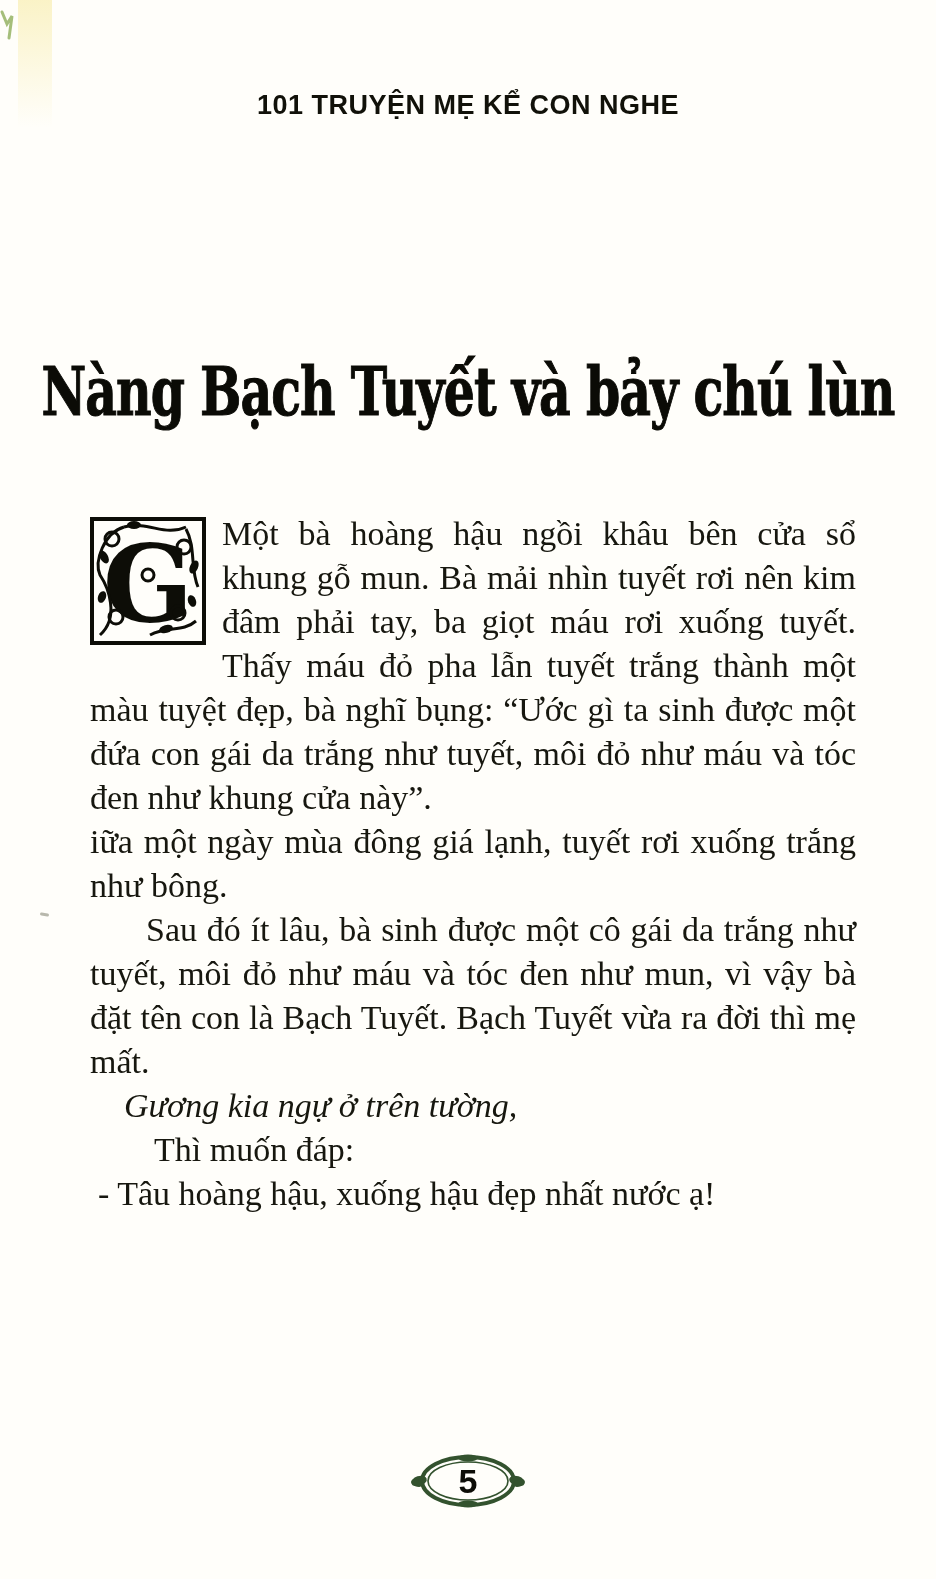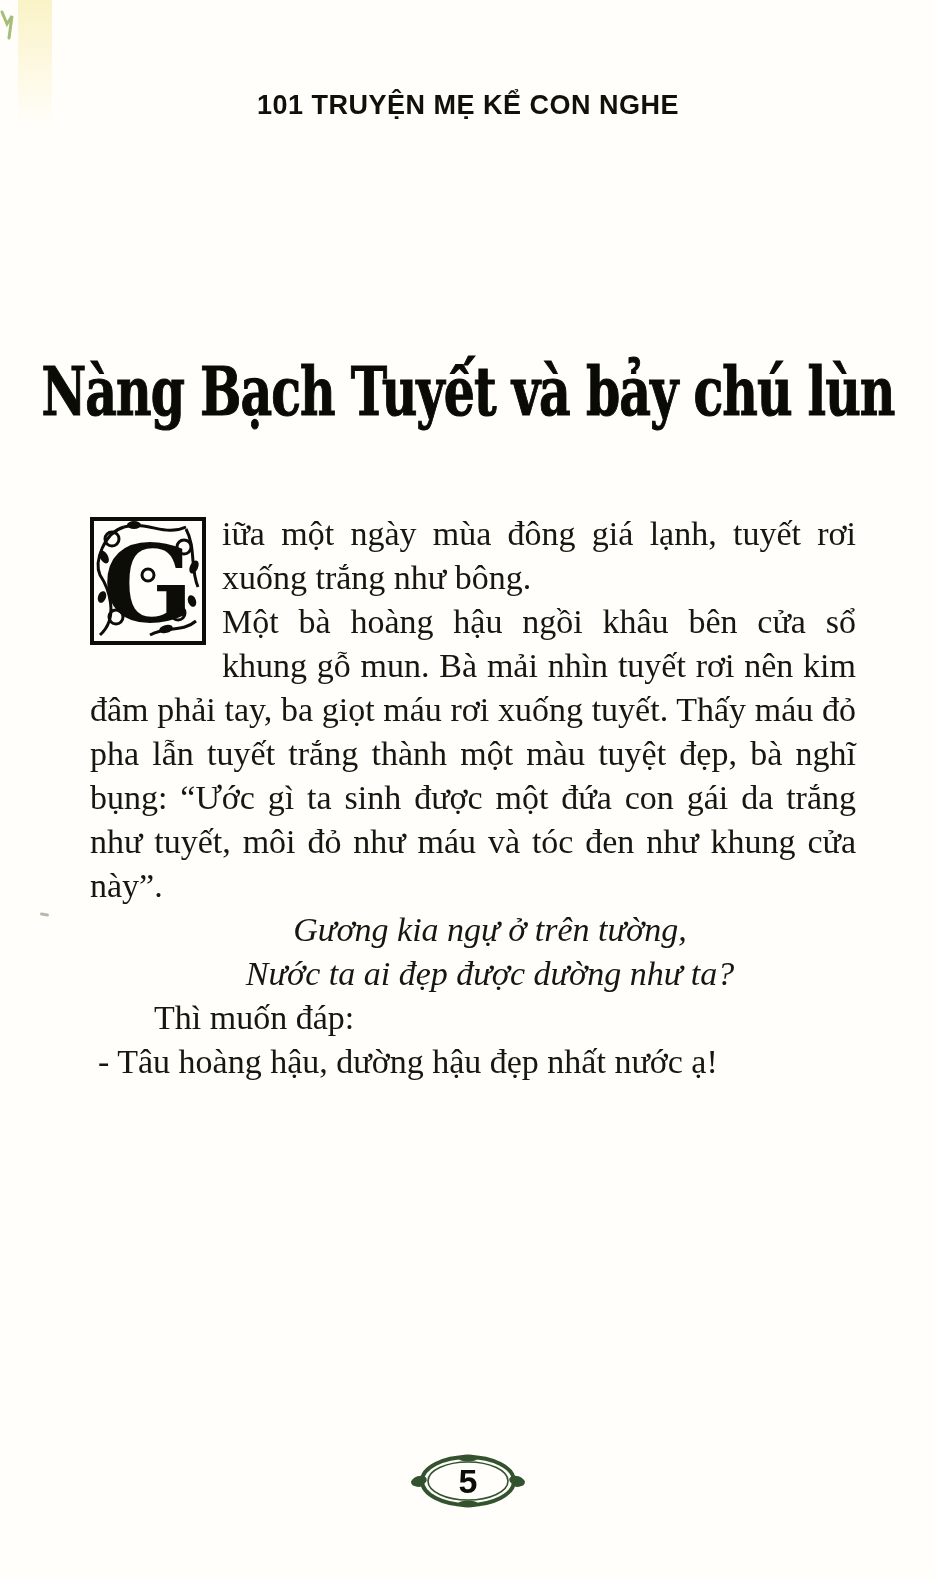--- a/index.html
+++ b/index.html
@@ -53,21 +53,21 @@
   p.indented { text-indent:56px; }
 
   .dropcap-box {
     float:left;
     width:116px; height:128px;
     margin:5px 16px 3px 0;
   }
 
   .verse {
     font-style:italic;
-    text-align:center;
+    text-align:left;
     padding-left:34px;
   }
   .mirror-intro { text-indent:64px; }
   .mirror-reply { text-indent:8px; }
 
   .page-number-wrap {
     position:absolute; top:1452px; left:0; width:100%;
     display:flex; justify-content:center;
   }
   .page-number-wrap svg { display:block; }
@@ -112,30 +112,30 @@
         <ellipse cx="14" cy="40" rx="4" ry="7" transform="rotate(-30 14 40)"></ellipse>
         <ellipse cx="44" cy="8" rx="7" ry="4"></ellipse>
         <ellipse cx="104" cy="50" rx="4" ry="7" transform="rotate(25 104 50)"></ellipse>
         <ellipse cx="76" cy="112" rx="7" ry="4" transform="rotate(-15 76 112)"></ellipse>
         <ellipse cx="12" cy="80" rx="4" ry="6" transform="rotate(20 12 80)"></ellipse>
         <ellipse cx="102" cy="84" rx="4" ry="6" transform="rotate(-20 102 84)"></ellipse>
       </g>
     </svg>
   </div>
 
+  <p>Một bà hoàng hậu ngồi khâu bên cửa sổ khung gỗ mun. Bà mải nhìn tuyết rơi nên kim đâm phải tay, ba giọt máu rơi xuống tuyết. Thấy máu đỏ pha lẫn tuyết trắng thành một màu tuyệt đẹp, bà nghĩ bụng: “Ước gì ta sinh được một đứa con gái da trắng như tuyết, môi đỏ như máu và tóc đen như khung cửa này”.</p>
   <p>iữa một ngày mùa đông giá lạnh, tuyết rơi xuống trắng như bông.</p>
-  <p>Một bà hoàng hậu ngồi khâu bên cửa sổ khung gỗ mun. Bà mải nhìn tuyết rơi nên kim đâm phải tay, ba giọt máu rơi xuống tuyết. Thấy máu đỏ pha lẫn tuyết trắng thành một màu tuyệt đẹp, bà nghĩ bụng: “Ước gì ta sinh được một đứa con gái da trắng như tuyết, môi đỏ như máu và tóc đen như khung cửa này”.</p>
+  <p class="indented">Sau đó ít lâu, bà sinh được một cô gái da trắng như tuyết, môi đỏ như máu và tóc đen như mun, vì vậy bà đặt tên con là Bạch Tuyết. Bạch Tuyết vừa ra đời thì mẹ mất.</p>
 
   <div class="verse">
     <div>Gương kia ngự ở trên tường,</div>
-    <div>Nước ta ai đẹp được dường như ta?</div>
   </div>
 
   <p class="mirror-intro">Thì muốn đáp:</p>
-  <p class="mirror-reply">- Tâu hoàng hậu, dường hậu đẹp nhất nước ạ!</p>
+  <p class="mirror-reply">- Tâu hoàng hậu, xuống hậu đẹp nhất nước ạ!</p>
 </div>
 
 <div class="page-number-wrap">
   <svg width="120" height="58" viewBox="0 0 120 58">
     <g stroke="#33522e" fill="none">
       <ellipse cx="60" cy="29" rx="46" ry="24" stroke-width="4"></ellipse>
       <ellipse cx="60" cy="29" rx="40" ry="19" stroke-width="1.6"></ellipse>
     </g>
     <g fill="#33522e">
       <ellipse cx="11" cy="29" rx="8" ry="5" transform="rotate(-18 11 29)"></ellipse>

